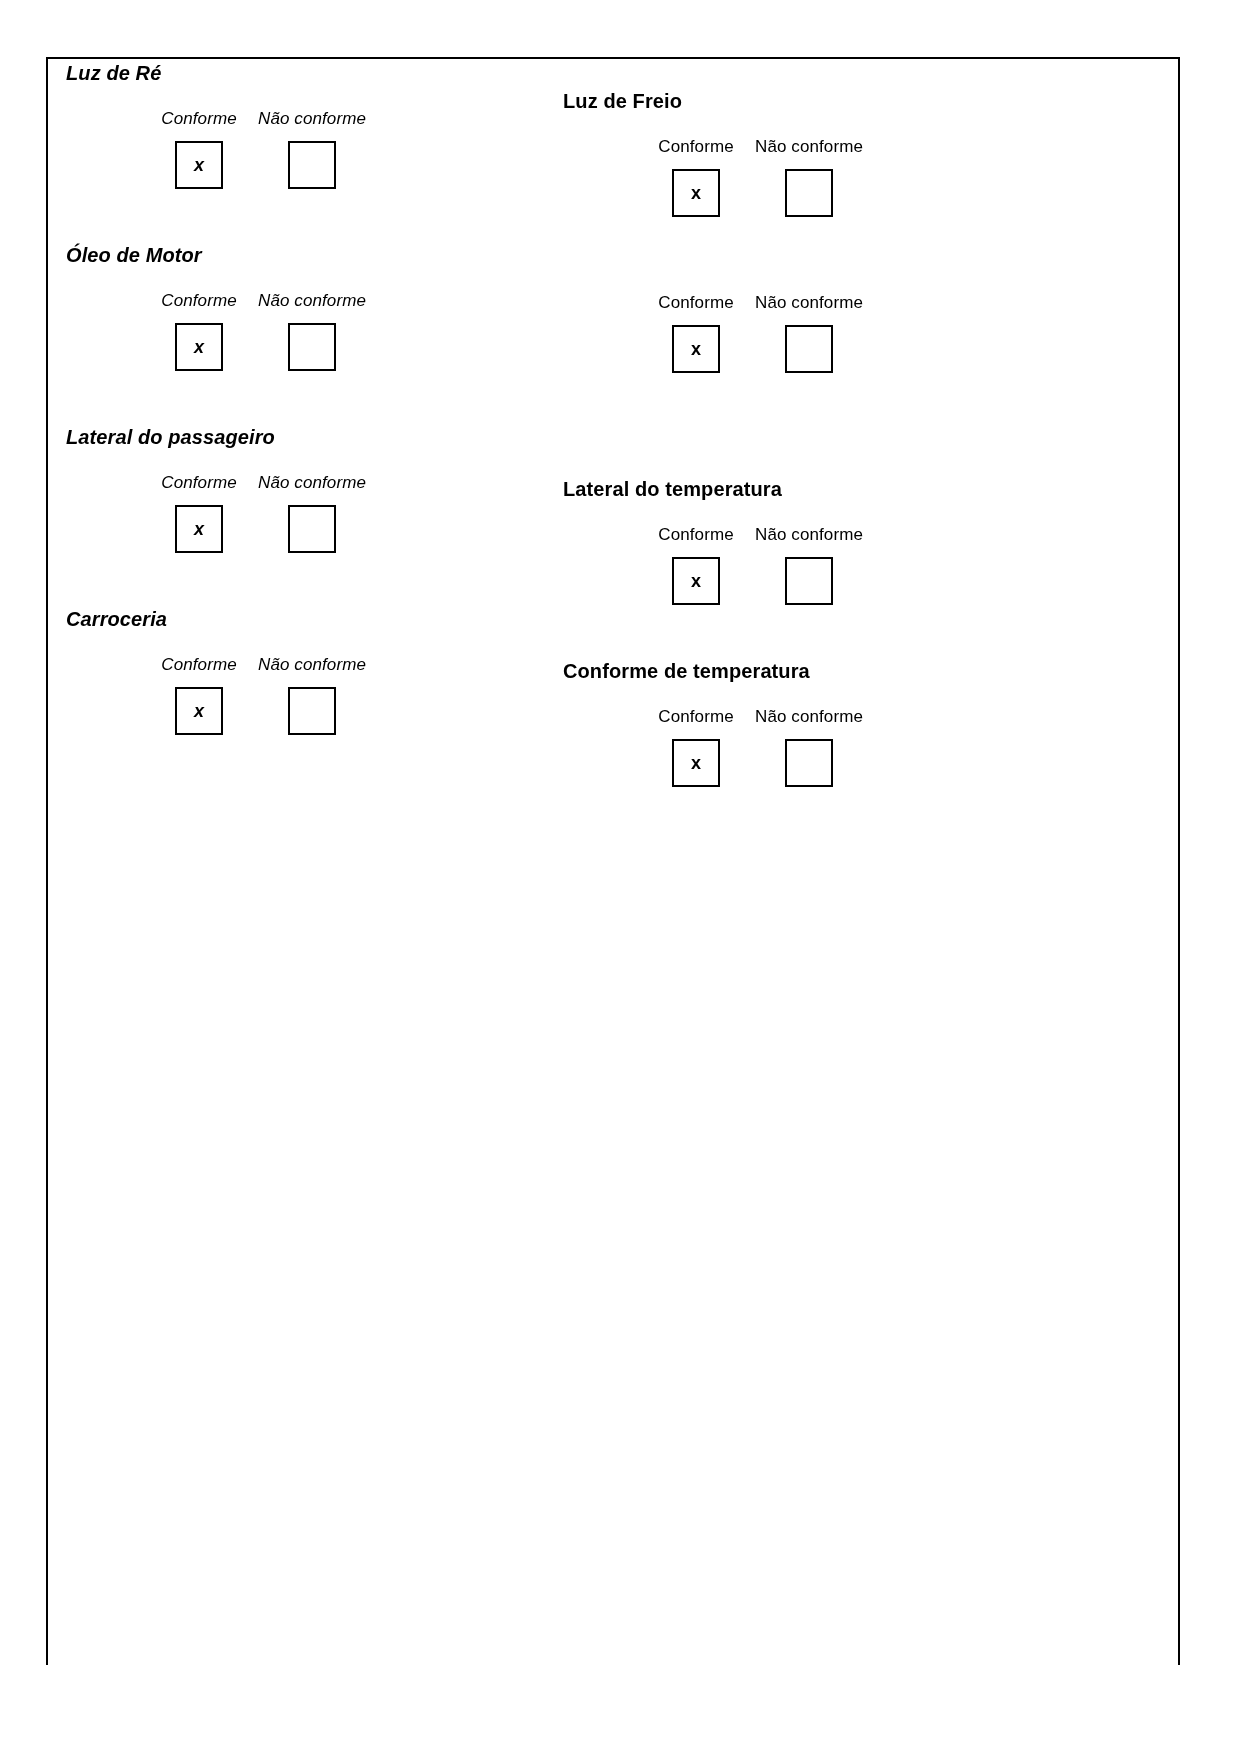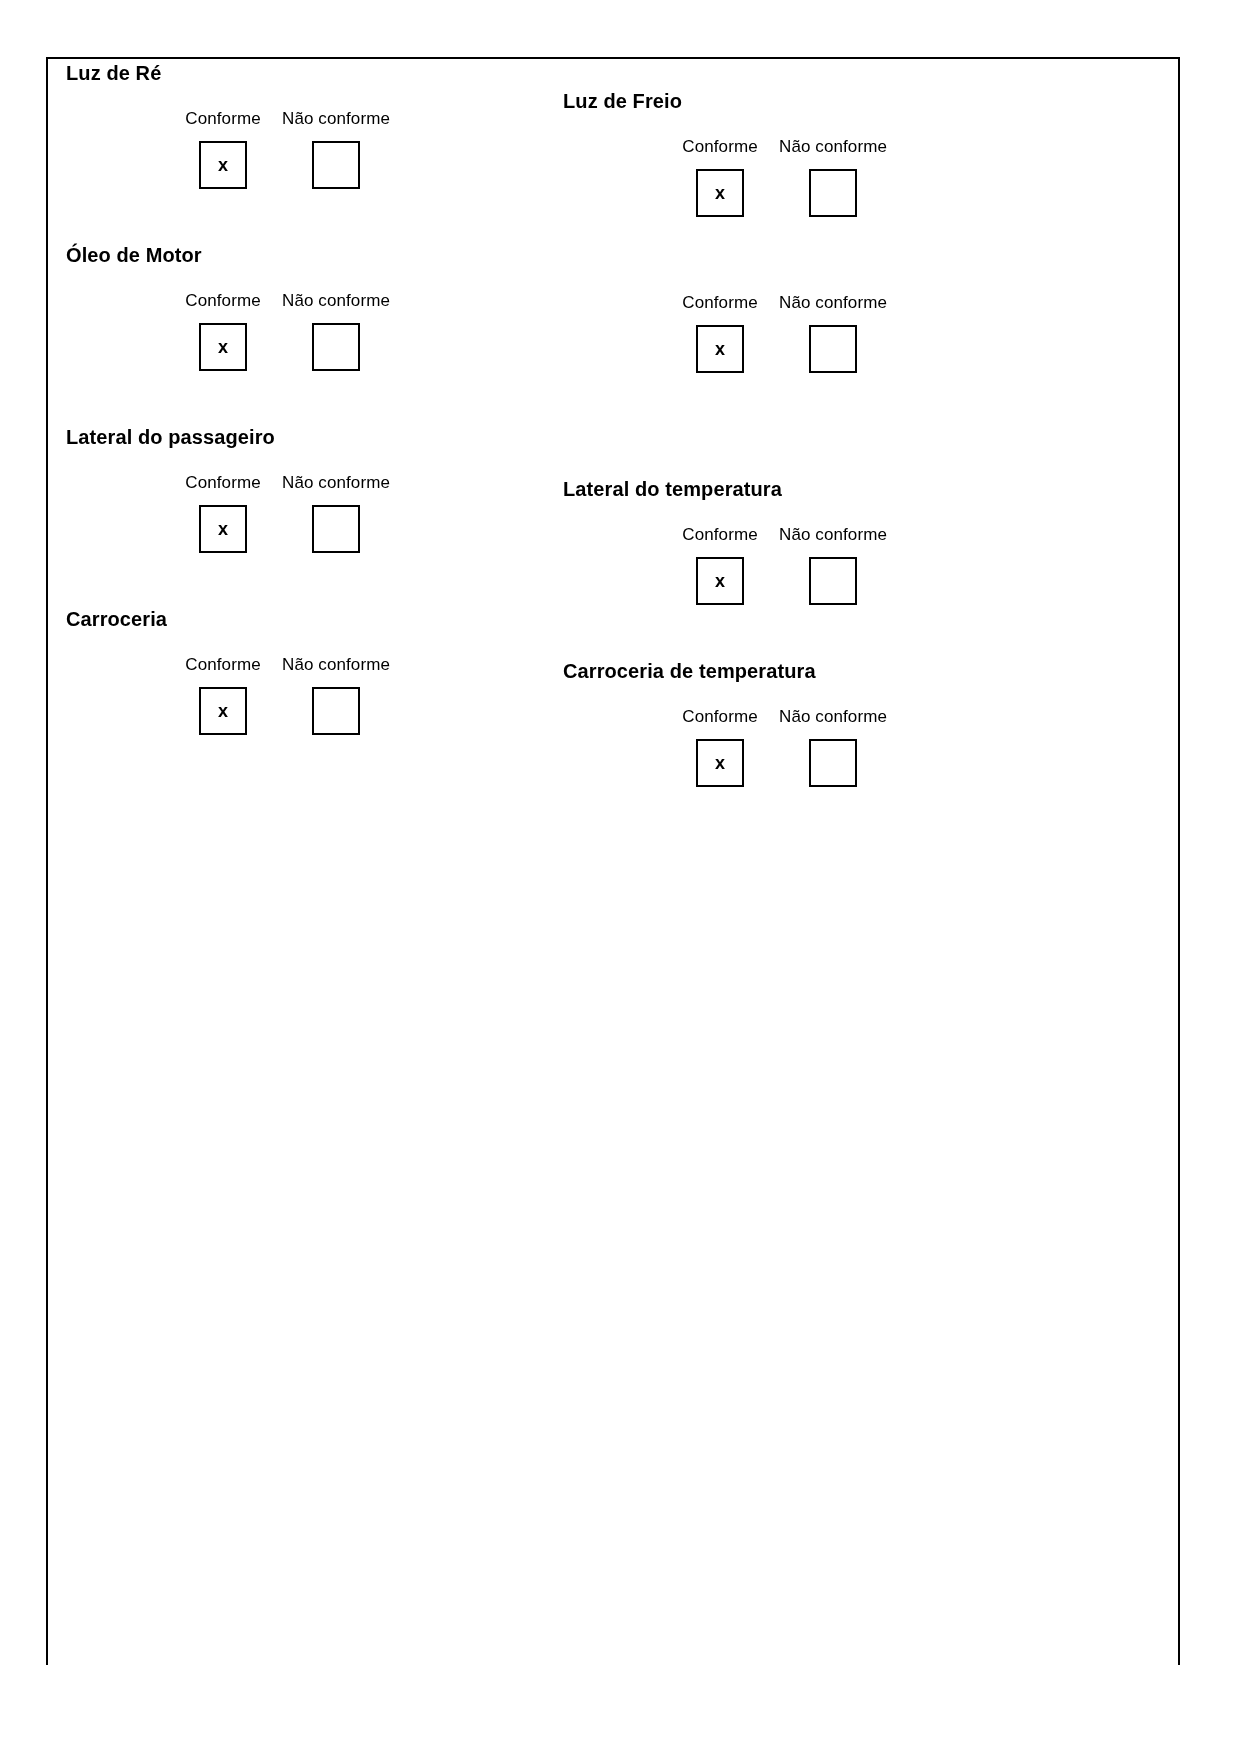--- a/index.html
+++ b/index.html
@@ -37,41 +37,41 @@
     top: 0;
     width: 1134px;
     height: 100%;
   }
 
   .column {
     position: absolute;
     top: 0;
     width: 500px;
   }
-  .column.left  { left: 18px; }
+  .column.left  { left: 18px; font-style: italic; }
   .column.right { left: 515px; top: 28px; }
 
   
   .check-item {
     position: relative;
     height: 182px;
   }
 
   .item-label {
     font-size: 20px;
     font-weight: bold;
     line-height: 24px;
     letter-spacing: 0.1px;
     white-space: nowrap;
     padding-top: 2px;
   }
 
   .options {
     margin-top: 24px;
-    margin-left: 112px;
+    margin-left: 88px;
     display: flex;
     align-items: flex-start;
   }
 
   .option {
     display: flex;
     flex-direction: column;
     align-items: center;
   }
   .option + .option { margin-left: 13px; }
@@ -208,21 +208,21 @@
             <div class="checkbox checked">x</div>
           </div>
           <div class="option nao-conforme">
             <div class="option-label">Não conforme</div>
             <div class="checkbox unchecked"></div>
           </div>
         </div>
       </div>
 
       <div class="check-item">
-        <div class="item-label">Carroceria de temperatura</div>
+        <div class="item-label">Conforme de temperatura</div>
         <div class="options">
           <div class="option conforme">
             <div class="option-label">Conforme</div>
             <div class="checkbox checked">x</div>
           </div>
           <div class="option nao-conforme">
             <div class="option-label">Não conforme</div>
             <div class="checkbox unchecked"></div>
           </div>
         </div>

